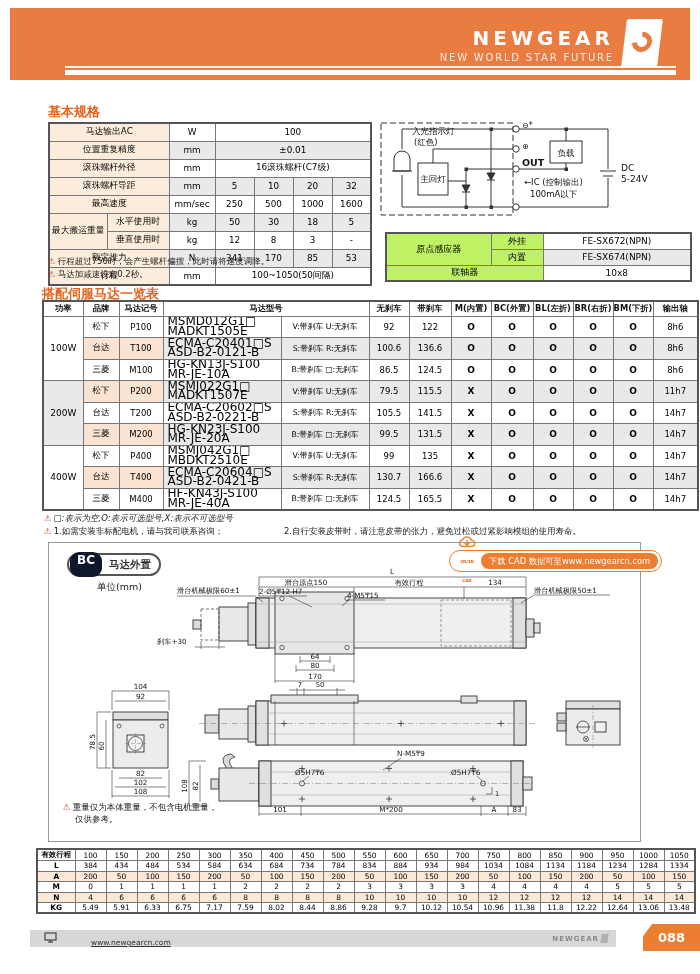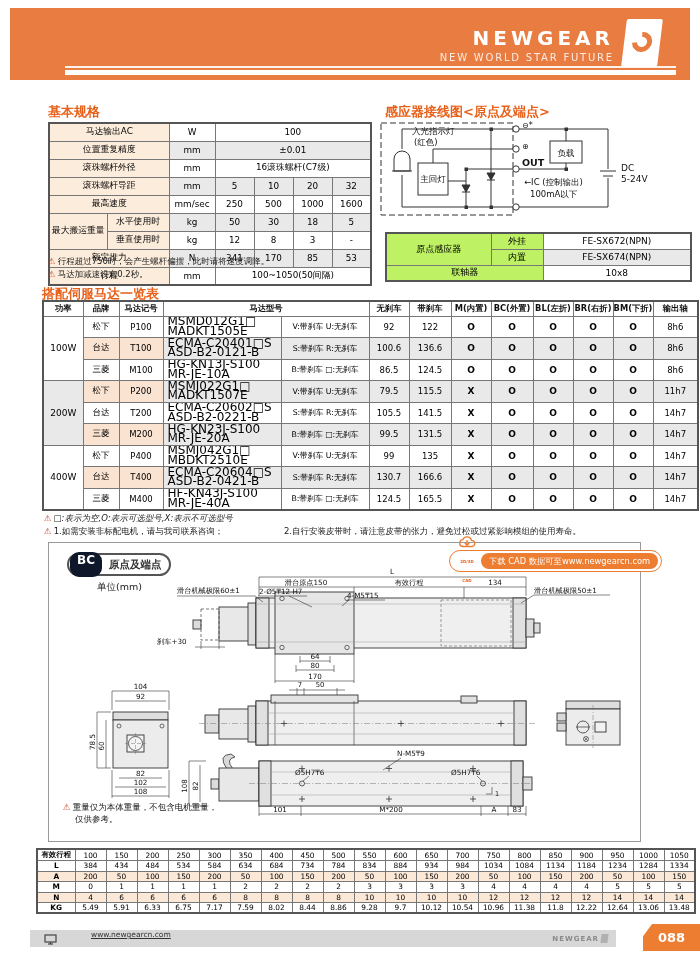--- a/index.html
+++ b/index.html
@@ -66,21 +66,21 @@
   .bc-badge .bc-label { color:#333; font-weight:bold; font-size:10.5px; padding:0 7px; }
   .unit-label { position:absolute; left:48px; top:38px; font-size:9.5px; color:#222; }
   .cad-btn { position:absolute; left:400px; top:7px; height:22px; display:flex; align-items:center; background:#fff; border:1.5px solid #ED7D31; border-radius:11px; padding:0 3px 0 6px; cursor:pointer; }
   .cad-cloud { position:relative; width:22px; text-align:center; }
   .cad-cloud svg { display:block; margin:0 auto; }
   .cad-cloud .cad-sub { font-size:4px; color:#E8611A; font-weight:bold; letter-spacing:0; line-height:4px; }
   .cad-pill { background:#ED7D31; color:#fff; font-size:8.3px; border-radius:9px; padding:2.5px 8px; margin-left:3px; white-space:nowrap;text-align:right; }
   .draw-note { position:absolute; left:14px; top:258px; font-size:8.5px; color:#222; line-height:12px; }
 
   
-  .footer-bar { position:absolute; left:30px; top:930px; width:586px; height:17px; background:#D7D7D7; display:flex; align-items:flex-start; }
+  .footer-bar { position:absolute; left:30px; top:930px; width:586px; height:17px; background:#D7D7D7; display:flex; align-items:flex-end; }
   .footer-url { font-size:7.5px; color:#333; text-decoration:underline; margin-left:34px; }
   .monitor { margin-left:14px; }
   .footer-logo { position:absolute; right:8px; top:4px; font-size:7px; font-weight:bold; letter-spacing:1px; color:#8a8a8a; display:flex; align-items:center; gap:2px; }
   .footer-logo .mini { display:inline-block; width:7px; height:9px; background:#b0b0b0; transform:skewX(-8deg); }
   .page-badge { position:absolute; left:643px; top:924px; width:57px; height:27px; background:#ED7D31; color:#fff; font-size:13px; font-weight:bold; text-align:center; line-height:27px; clip-path:polygon(16% 0, 100% 0, 100% 100%, 0 100%, 0 45%); }
 
   svg text { font-family:"DejaVu Sans","Liberation Sans",sans-serif; }
 </style>
 </head>
 <body>
@@ -174,21 +174,20 @@
         </tr>
       </tbody>
   </table>
   <div class="note-line" style="left:48px;top:256px;">
     <span class="warn">⚠</span><span>行程超过750时，会产生螺杆偏摆，此时请将速度调降。</span>
   </div>
   <div class="note-line" style="left:48px;top:269px;">
     <span class="warn">⚠</span><span>马达加减速设定0.2秒。</span>
   </div>
 
-  <div class="sec-title" style="left:385px;top:103px;">感应器接线图&lt;原点及端点&gt;</div>
   <svg class="sensor-svg" width="312" height="106" viewBox="0 0 312 106">
     <g stroke="#333" stroke-width="1" fill="none">
       <rect x="3" y="4" width="132" height="92" stroke-dasharray="6,3"></rect>
 
       <path d="M135,10 H113 M113,10 H24 M24,10 V30"></path>
       <path d="M141,10 H230 V50"></path>
       <path d="M230,59 V88 H141"></path>
       <path d="M135,88 H24 V56"></path>
       <path d="M135,30 H55 V44"></path>
       <path d="M135,50 H88"></path>
@@ -675,21 +674,21 @@
           <text x="231" y="269" text-anchor="middle">101</text>
           <text x="342" y="269" text-anchor="middle">M*200</text>
           <text x="445" y="269" text-anchor="middle">A</text>
           <text x="468" y="269" text-anchor="middle">83</text>
         </g>
       </g>
     </svg>
 
     <div class="bc-badge">
       <span class="bc">BC</span>
-      <span class="bc-label">原点及端点</span>
+      <span class="bc-label">马达外置</span>
     </div>
     <div class="unit-label">单位(mm)</div>
     <div class="cad-btn">
       <span class="cad-cloud">
         <svg width="18" height="12" viewBox="0 0 18 12">
             <path d="M4.5 10.5 A3.5 3.5 0 0 1 4.8 3.6 A4.6 4.6 0 0 1 13.5 4.4 A3 3 0 0 1 13.8 10.5 Z" fill="none" stroke="#ED7D31" stroke-width="1.4"></path>
             <path d="M9 4 V9 M6.8 7 L9 9.4 L11.2 7" stroke="#ED7D31" stroke-width="1.3" fill="none"></path>
           </svg>
         <span class="cad-sub">2D/3D CAD</span>
       </span>

